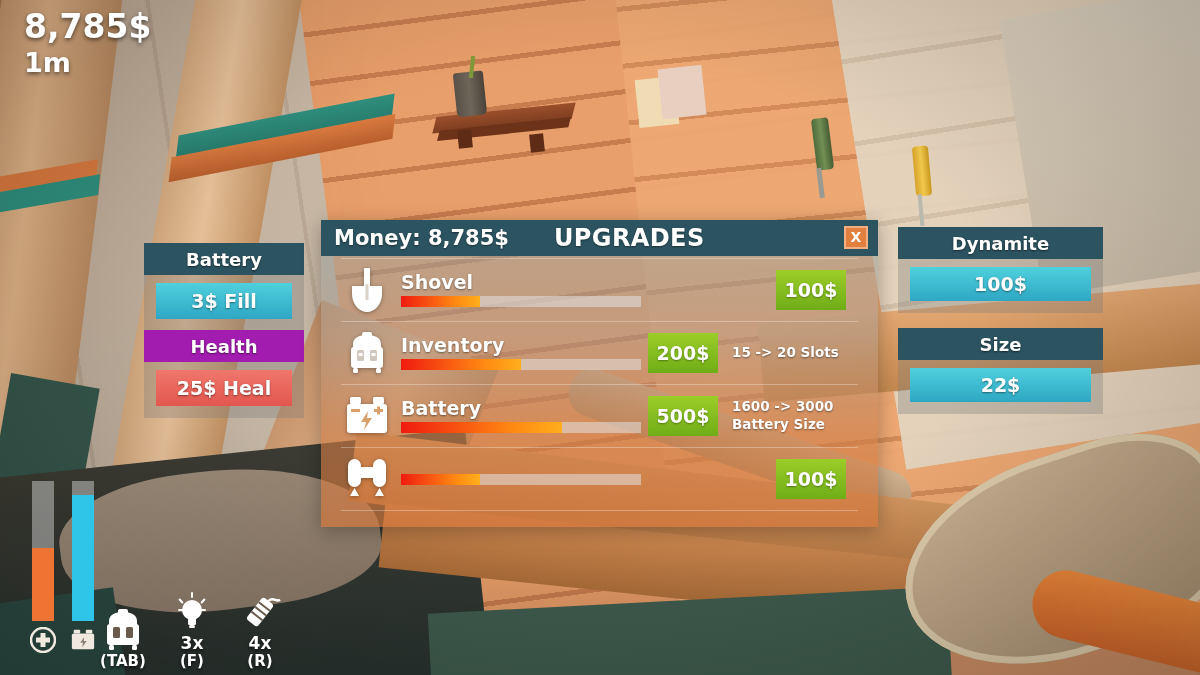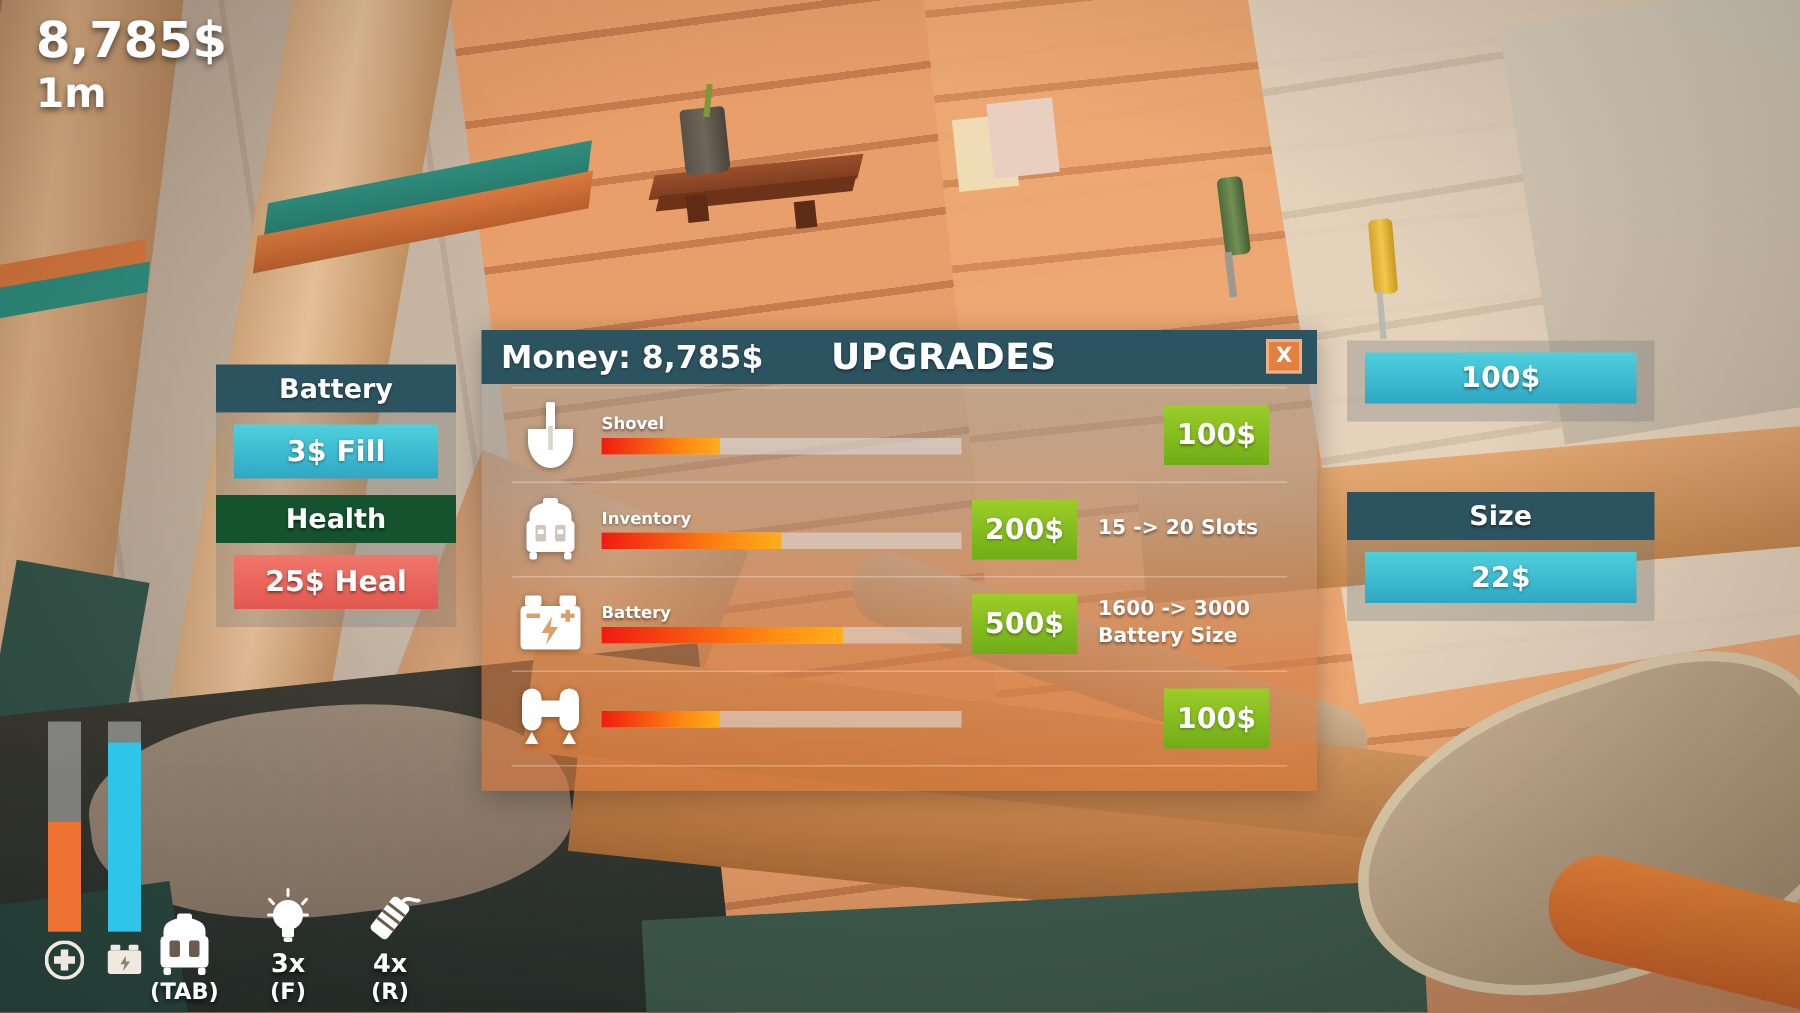--- a/index.html
+++ b/index.html
@@ -208,21 +208,21 @@
     padding:8px 12px 12px 12px;
   }
   .sp-btn {
     display:block; width:100%; height:36px; border:none;
     color:#fff; font-size:19px; font-weight:bold;
     font-family:"DejaVu Sans", sans-serif;
     text-shadow:0 1px 2px rgba(0,0,0,.45);
     cursor:pointer;
   }
   .hdr-teal { background:#2c5360; }
-  .hdr-red  { background:#14532d; }
+  .hdr-red  { background:#a21caf; }
   .btn-cyan { background:linear-gradient(180deg,#4fd0dd,#2ea7c4); }
   .btn-red  { background:linear-gradient(180deg,#f0766b,#e2574f); }
 
   #panel-battery { left:144px; top:243px; }
   #panel-health  { left:144px; top:330px; }
   #panel-dynamite{ left:898px; top:227px; width:205px; }
   #panel-lamp    { left:898px; top:328px; width:205px; }
   #panel-dynamite .sp-btn, #panel-lamp .sp-btn { height:34px; }
 
   
@@ -261,21 +261,21 @@
 
   .upg-row {
     display:flex; align-items:center; height:62px; gap:0;
   }
   .upg-icon {
     width:56px; flex:0 0 56px; display:flex; align-items:center; justify-content:center;
   }
   .upg-icon svg { display:block; filter:drop-shadow(0 1px 2px rgba(0,0,0,.35)); }
   .upg-mid { flex:1 1 auto; min-width:0; padding-left:6px; }
   .upg-name {
-    color:#fff; font-size:11px; font-weight:bold;
+    color:#fff; font-size:19px; font-weight:bold;
     text-shadow:0 1px 2px rgba(0,0,0,.45); line-height:1.05; margin-bottom:3px;
   }
   .upg-track {
     height:11px; width:240px; background:rgba(225,225,225,.55);
   }
   .upg-fill {
     height:100%; background:linear-gradient(90deg,#f01b10,#ff8a12 70%,#ffae1c);
   }
   .upg-buy {
     flex:0 0 70px; width:70px; height:40px; margin:0 14px 0 6px;
@@ -371,20 +371,21 @@
 </div>
 
 <div class="sidepanel" id="panel-health">
   <div class="sp-header hdr-red">Health</div>
   <div class="sp-body">
     <button class="sp-btn btn-red">25$ Heal</button>
   </div>
 </div>
 
 <div class="sidepanel" id="panel-dynamite">
+  <div class="sp-header hdr-teal">Dynamite</div>
   <div class="sp-body">
     <button class="sp-btn btn-cyan">100$</button>
   </div>
 </div>
 
 <div class="sidepanel" id="panel-lamp">
   <div class="sp-header hdr-teal">Size</div>
   <div class="sp-body">
     <button class="sp-btn btn-cyan">22$</button>
   </div>

